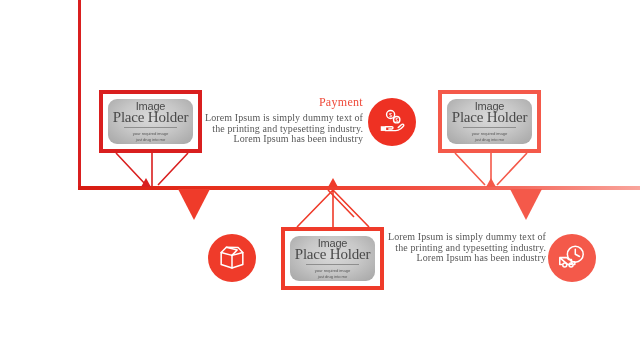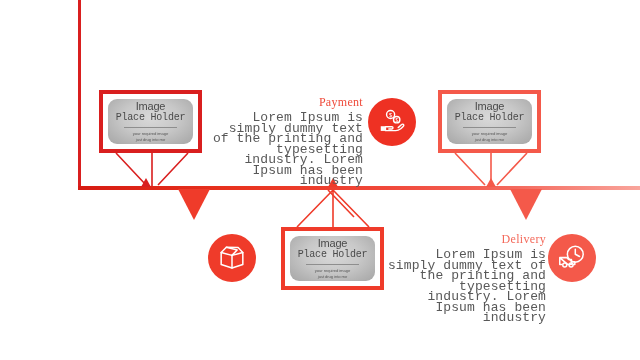--- a/index.html
+++ b/index.html
@@ -70,23 +70,23 @@
     border-radius:9px;
   }
   .img-card .ph-title {
     font-family:"Liberation Sans", sans-serif;
     color:#4a4a4a;
     font-size:11px;
     line-height:11px;
     letter-spacing:-0.2px;
   }
   .img-card .ph-sub {
-    font-family:Liberation Mono, monospace;
+    font-family:Liberation Serif, serif;
     color:#4a4a4a;
-    font-size:10px;
+    font-size:15px;
     line-height:11px;
     letter-spacing:-0.2px;
     margin-top:0;
   }
   .img-card .rule {
     width:62%;
     height:1px;
     background:#8e8e8e;
     margin:4px 0 3px;
   }
@@ -107,22 +107,22 @@
   .block { position:absolute; }
   .block h3 {
     font-family:"Liberation Serif", serif;
     font-weight:normal;
     font-size:12px;
     line-height:14px;
     margin-bottom:4px;
     letter-spacing:0.3px;
   }
   .block p {
-    font-family:Liberation Mono, monospace;
-    font-size:13px;
+    font-family:Liberation Serif, serif;
+    font-size:10px;
     line-height:10.5px;
     color:#585858;
     letter-spacing:0.1px;
   }
   .ta-right { text-align:right; }
 
   #block-payment   { left:205px; top:95px;  width:158px; }
   #block-payment h3 { color:#ef4a3a; }
   #block-packaging { left:88px;  top:232px; width:118px; }
   #block-packaging h3 { color:#ef5a4a; }
@@ -200,21 +200,20 @@
     </div>
   </div>
 
   <div class="block ta-right" id="block-payment">
     <h3>Payment</h3>
     <p>Lorem Ipsum is simply dummy text of the printing and typesetting industry. Lorem Ipsum has been industry</p>
   </div>
 
 
   <div class="block ta-right" id="block-delivery">
-    <h3>Delivery</h3>
     <p>Lorem Ipsum is simply dummy text of the printing and typesetting industry. Lorem Ipsum has been industry</p>
   </div>
 
   <div class="icon-circle" id="icon-payment">
     <svg width="30" height="30" viewBox="0 0 32 32">
       <g fill="none" stroke="#ffffff" stroke-width="1.5">
         <circle cx="14.5" cy="8" r="4.3"></circle>
         <circle cx="21" cy="13.5" r="3.4"></circle>
       </g>
       <text x="14.5" y="10.6" font-family="Liberation Sans, sans-serif" font-size="6.2" fill="#ffffff" text-anchor="middle">$</text>

